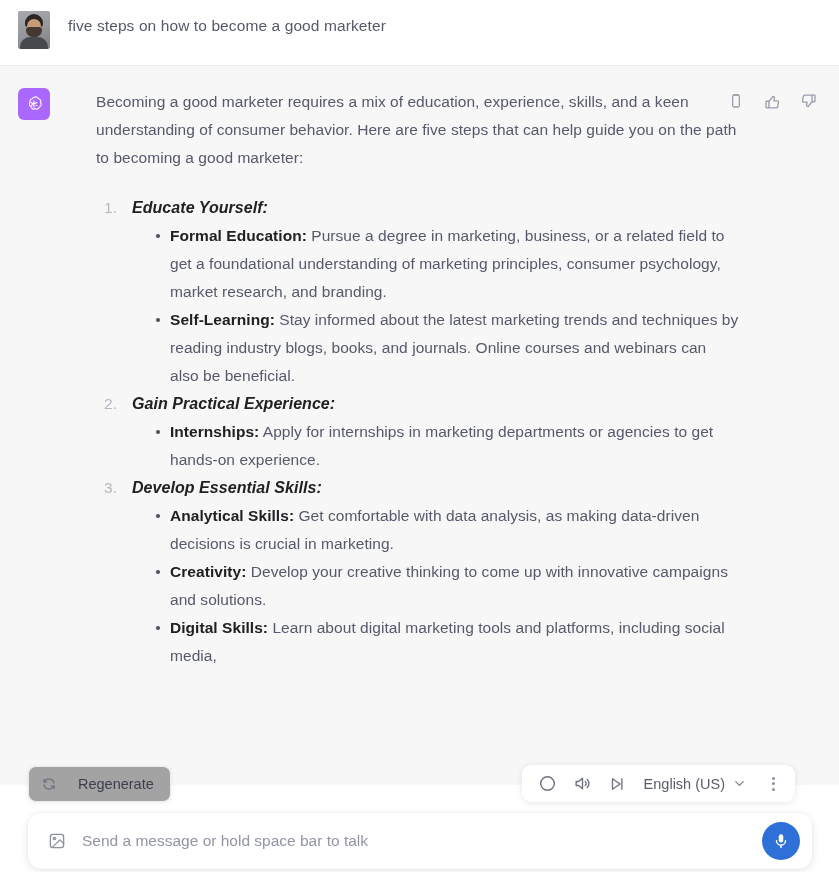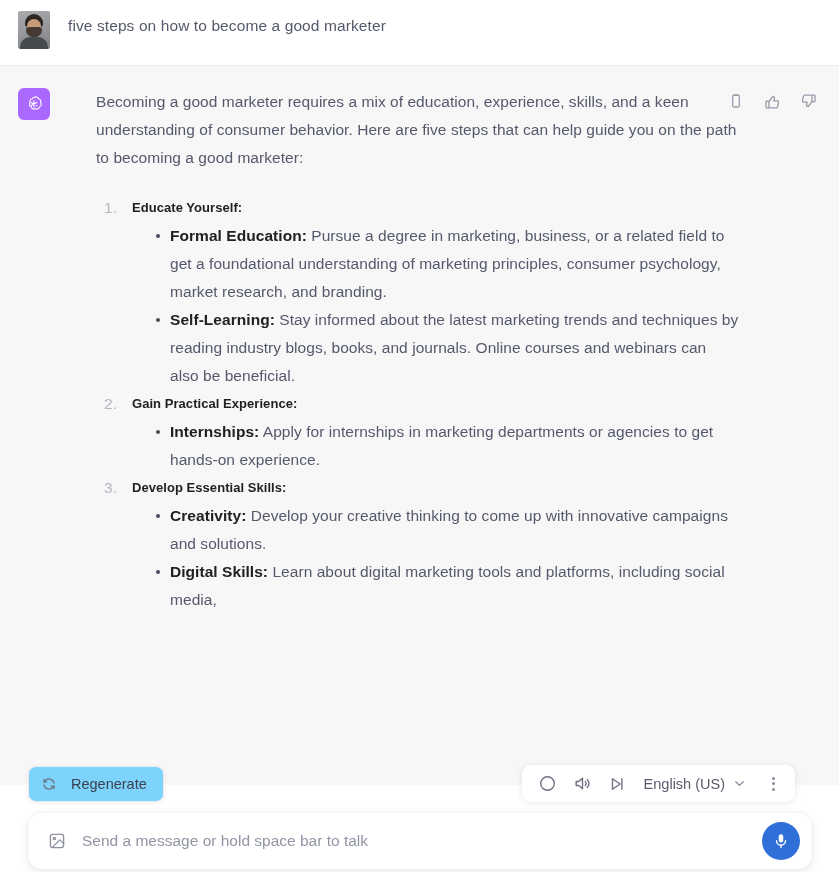--- a/index.html
+++ b/index.html
@@ -147,25 +147,26 @@
   ol.steps > li.step::before {
     content: counter(stepnum) ".";
     position: absolute;
     left: 0;
     top: 0;
     font-size: 15.5px;
     line-height: 28px;
     color: #b4b6c0;
   }
   .step-title {
-    font-size: 13px;
+    font-size: 16px;
     line-height: 28px;
     font-weight: bold;
     color: #202123;
     letter-spacing: .05px;
+    font-style: italic;
   }
   ul.subs {
     list-style: none;
     padding-left: 22px;
     margin: 0;
   }
   ul.subs > li.sub {
     position: relative;
     padding-left: 16px;
     font-size: 15.5px;
@@ -205,27 +206,27 @@
     cursor: pointer;
   }
 
   
   .regen-btn {
     position: absolute;
     left: 28px;
     top: 766px;
     height: 36px;
     padding: 0 16px 0 13px;
-    background: #7dd3fc;
+    background: #a3a3a3;
     border: 1px solid #ececed;
     border-radius: 8px;
     box-shadow: 0 1px 5px rgba(0,0,0,.07);
     display: flex;
     align-items: center;
-    gap: 15px;
+    gap: 22px;
     font-size: 14.5px;
     color: #3c3f4c;
     cursor: pointer;
     z-index: 5;
   }
   .tts-bar {
     position: absolute;
     right: 44px;
     top: 765px;
     height: 37px;
@@ -369,20 +370,23 @@
             <ul class="subs">
               <li class="sub">
                 <span class="sub-label">Internships:</span><span> Apply for internships in marketing departments or agencies to get hands-on experience.</span>
               </li>
             </ul>
           </li>
 
           <li class="step">
             <div class="step-title">Develop Essential Skills:</div>
             <ul class="subs">
+              <li class="sub">
+                <span class="sub-label">Analytical Skills:</span><span> Get comfortable with data analysis, as making data-driven decisions is crucial in marketing.</span>
+              </li>
               <li class="sub">
                 <span class="sub-label">Creativity:</span><span> Develop your creative thinking to come up with innovative campaigns and solutions.</span>
               </li>
               <li class="sub">
                 <span class="sub-label">Digital Skills:</span><span> Learn about digital marketing tools and platforms, including social media,</span>
               </li>
             </ul>
           </li>
 
         </ol>

